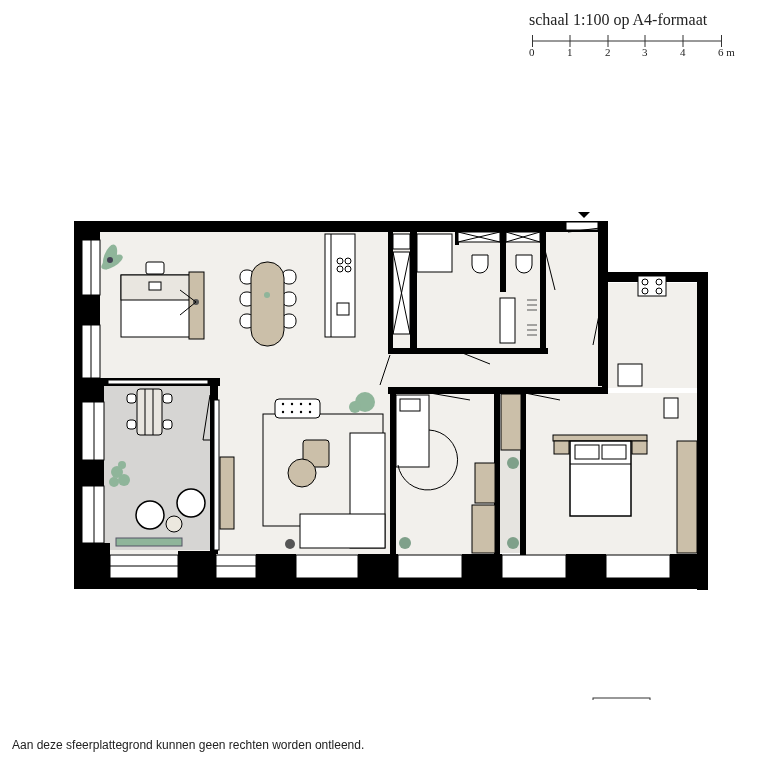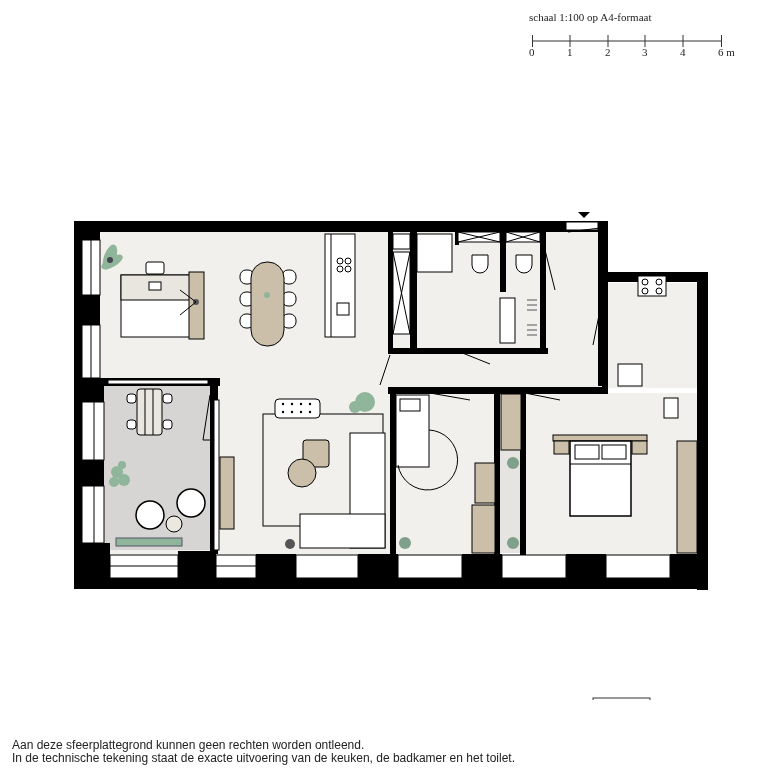--- a/index.html
+++ b/index.html
@@ -1,18 +1,18 @@
 <!DOCTYPE html>
 <html><head>
 <meta charset="utf-8">
 <style>
   html,body{margin:0;padding:0;background:#ffffff;}
   body{width:763px;height:780px;position:relative;overflow:hidden;font-family:"DejaVu Serif","Liberation Serif",serif;}
   .scale{position:absolute;left:520px;top:8px;width:240px;}
-  .scale-title{position:absolute;left:9px;top:3px;font-size:11px;color:#222;white-space:nowrap;font-family:"Liberation Serif",serif;}
+  .scale-title{position:absolute;left:9px;top:3px;font-size:16px;color:#222;white-space:nowrap;font-family:"Liberation Serif",serif;}
   .scale-bar{position:absolute;left:12px;top:26px;}
   .tick-label{position:absolute;top:38px;font-size:11px;color:#222;font-family:"Liberation Serif",serif;white-space:nowrap;}
   .plan{position:absolute;left:0;top:0;}
   .disclaimer{position:absolute;left:12px;top:739px;font-size:12px;line-height:13px;color:#222;font-family:"Liberation Sans",sans-serif;}
 </style>
 </head>
 <body>
 
 <div class="scale">
   <div class="scale-title">schaal 1:100 op A4-formaat</div>
@@ -278,14 +278,13 @@
   </g>
 
   <g transform="translate(715,730)">
     <circle r="23" fill="#fff" stroke="#000" stroke-width="1.5"></circle>
     <path d="M-6,-22 L21,2 L-6,20 Z" fill="#000"></path>
   </g>
 </svg>
 
 <div class="disclaimer">
   <div>Aan deze sfeerplattegrond kunnen geen rechten worden ontleend.</div>
-  <div>In de technische tekening staat de exacte uitvoering van de keuken, de badkamer en het toilet.</div>
 </div>
 
 </body></html>

